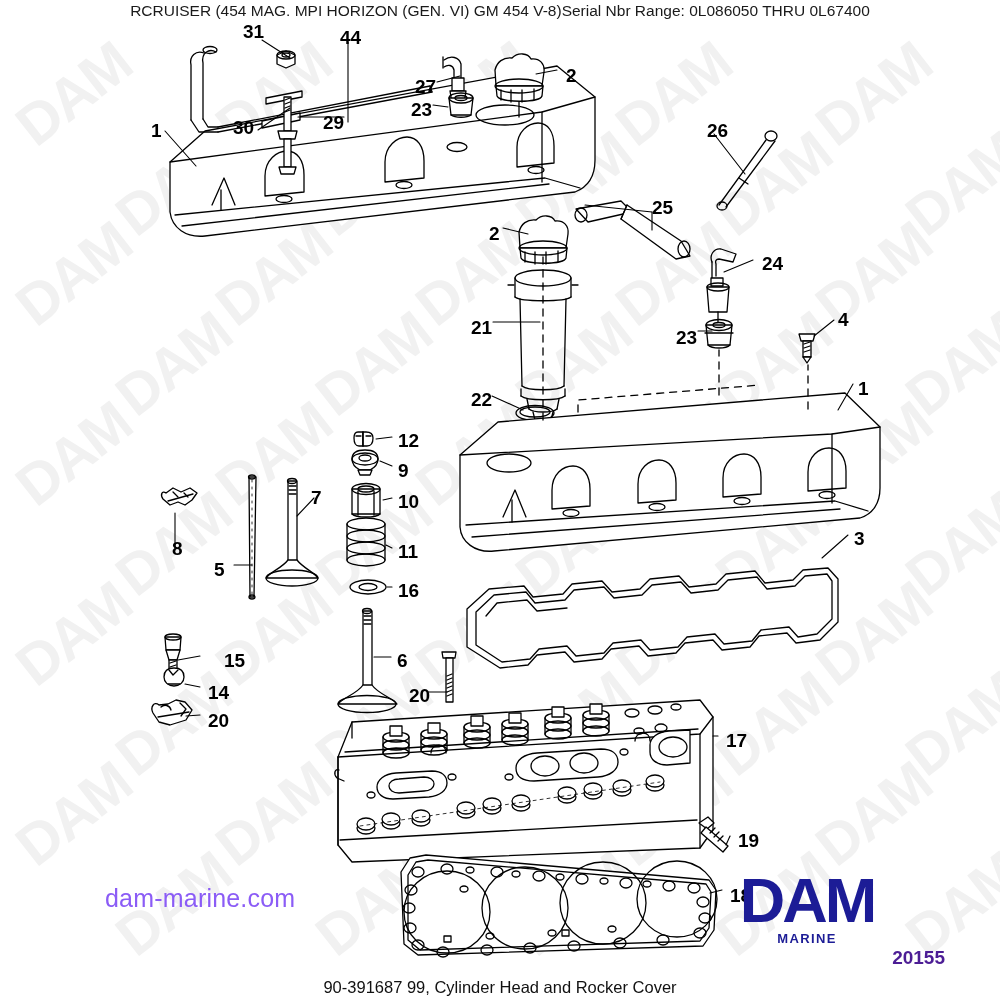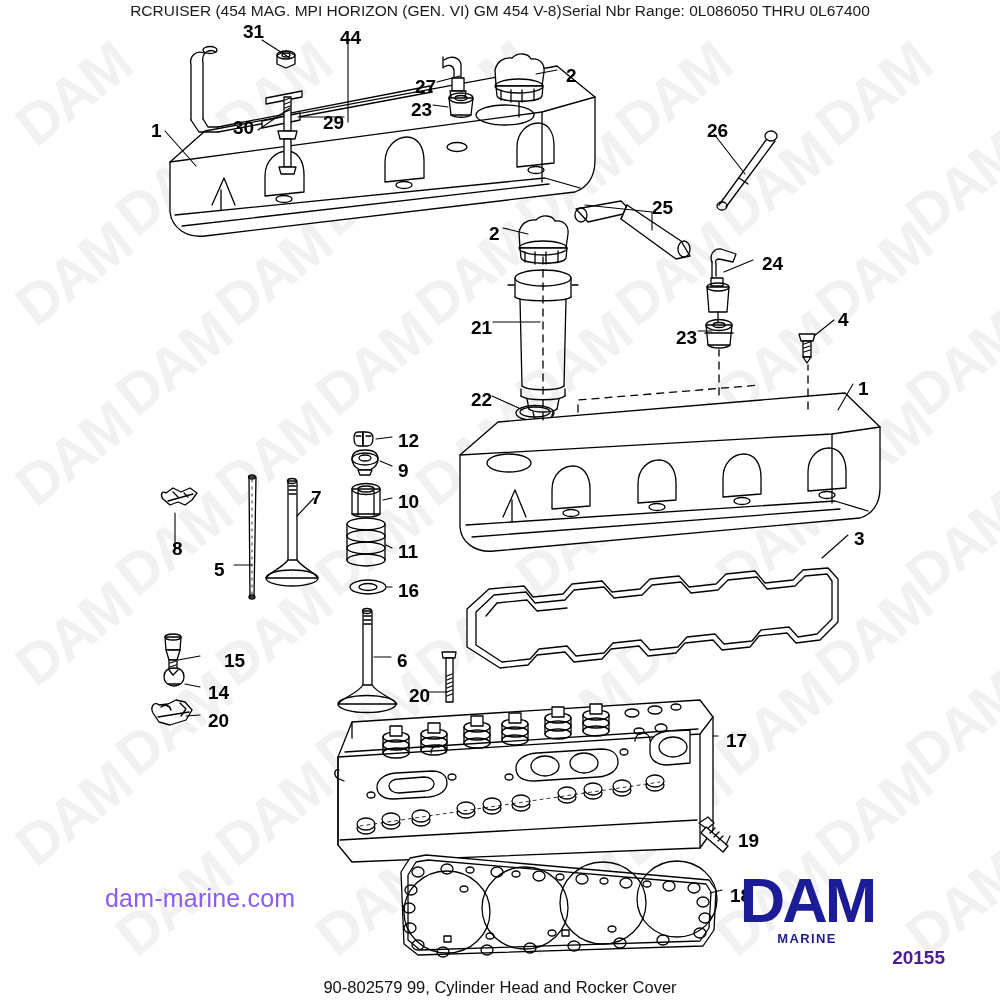--- a/index.html
+++ b/index.html
@@ -643,15 +643,15 @@
 
   <div id="site-url">dam-marine.com</div>
 
   <div id="dam-logo">
     <div id="dam-wordmark">DAM</div>
     <div id="dam-sub">MARINE</div>
   </div>
 
   <div id="sheet-number">20155</div>
 
-  <div id="caption">90-802579 99, Cylinder Head and Rocker Cover</div>
+  <div id="caption">90-391687 99, Cylinder Head and Rocker Cover</div>
 
 </div>
 
 </body></html>

